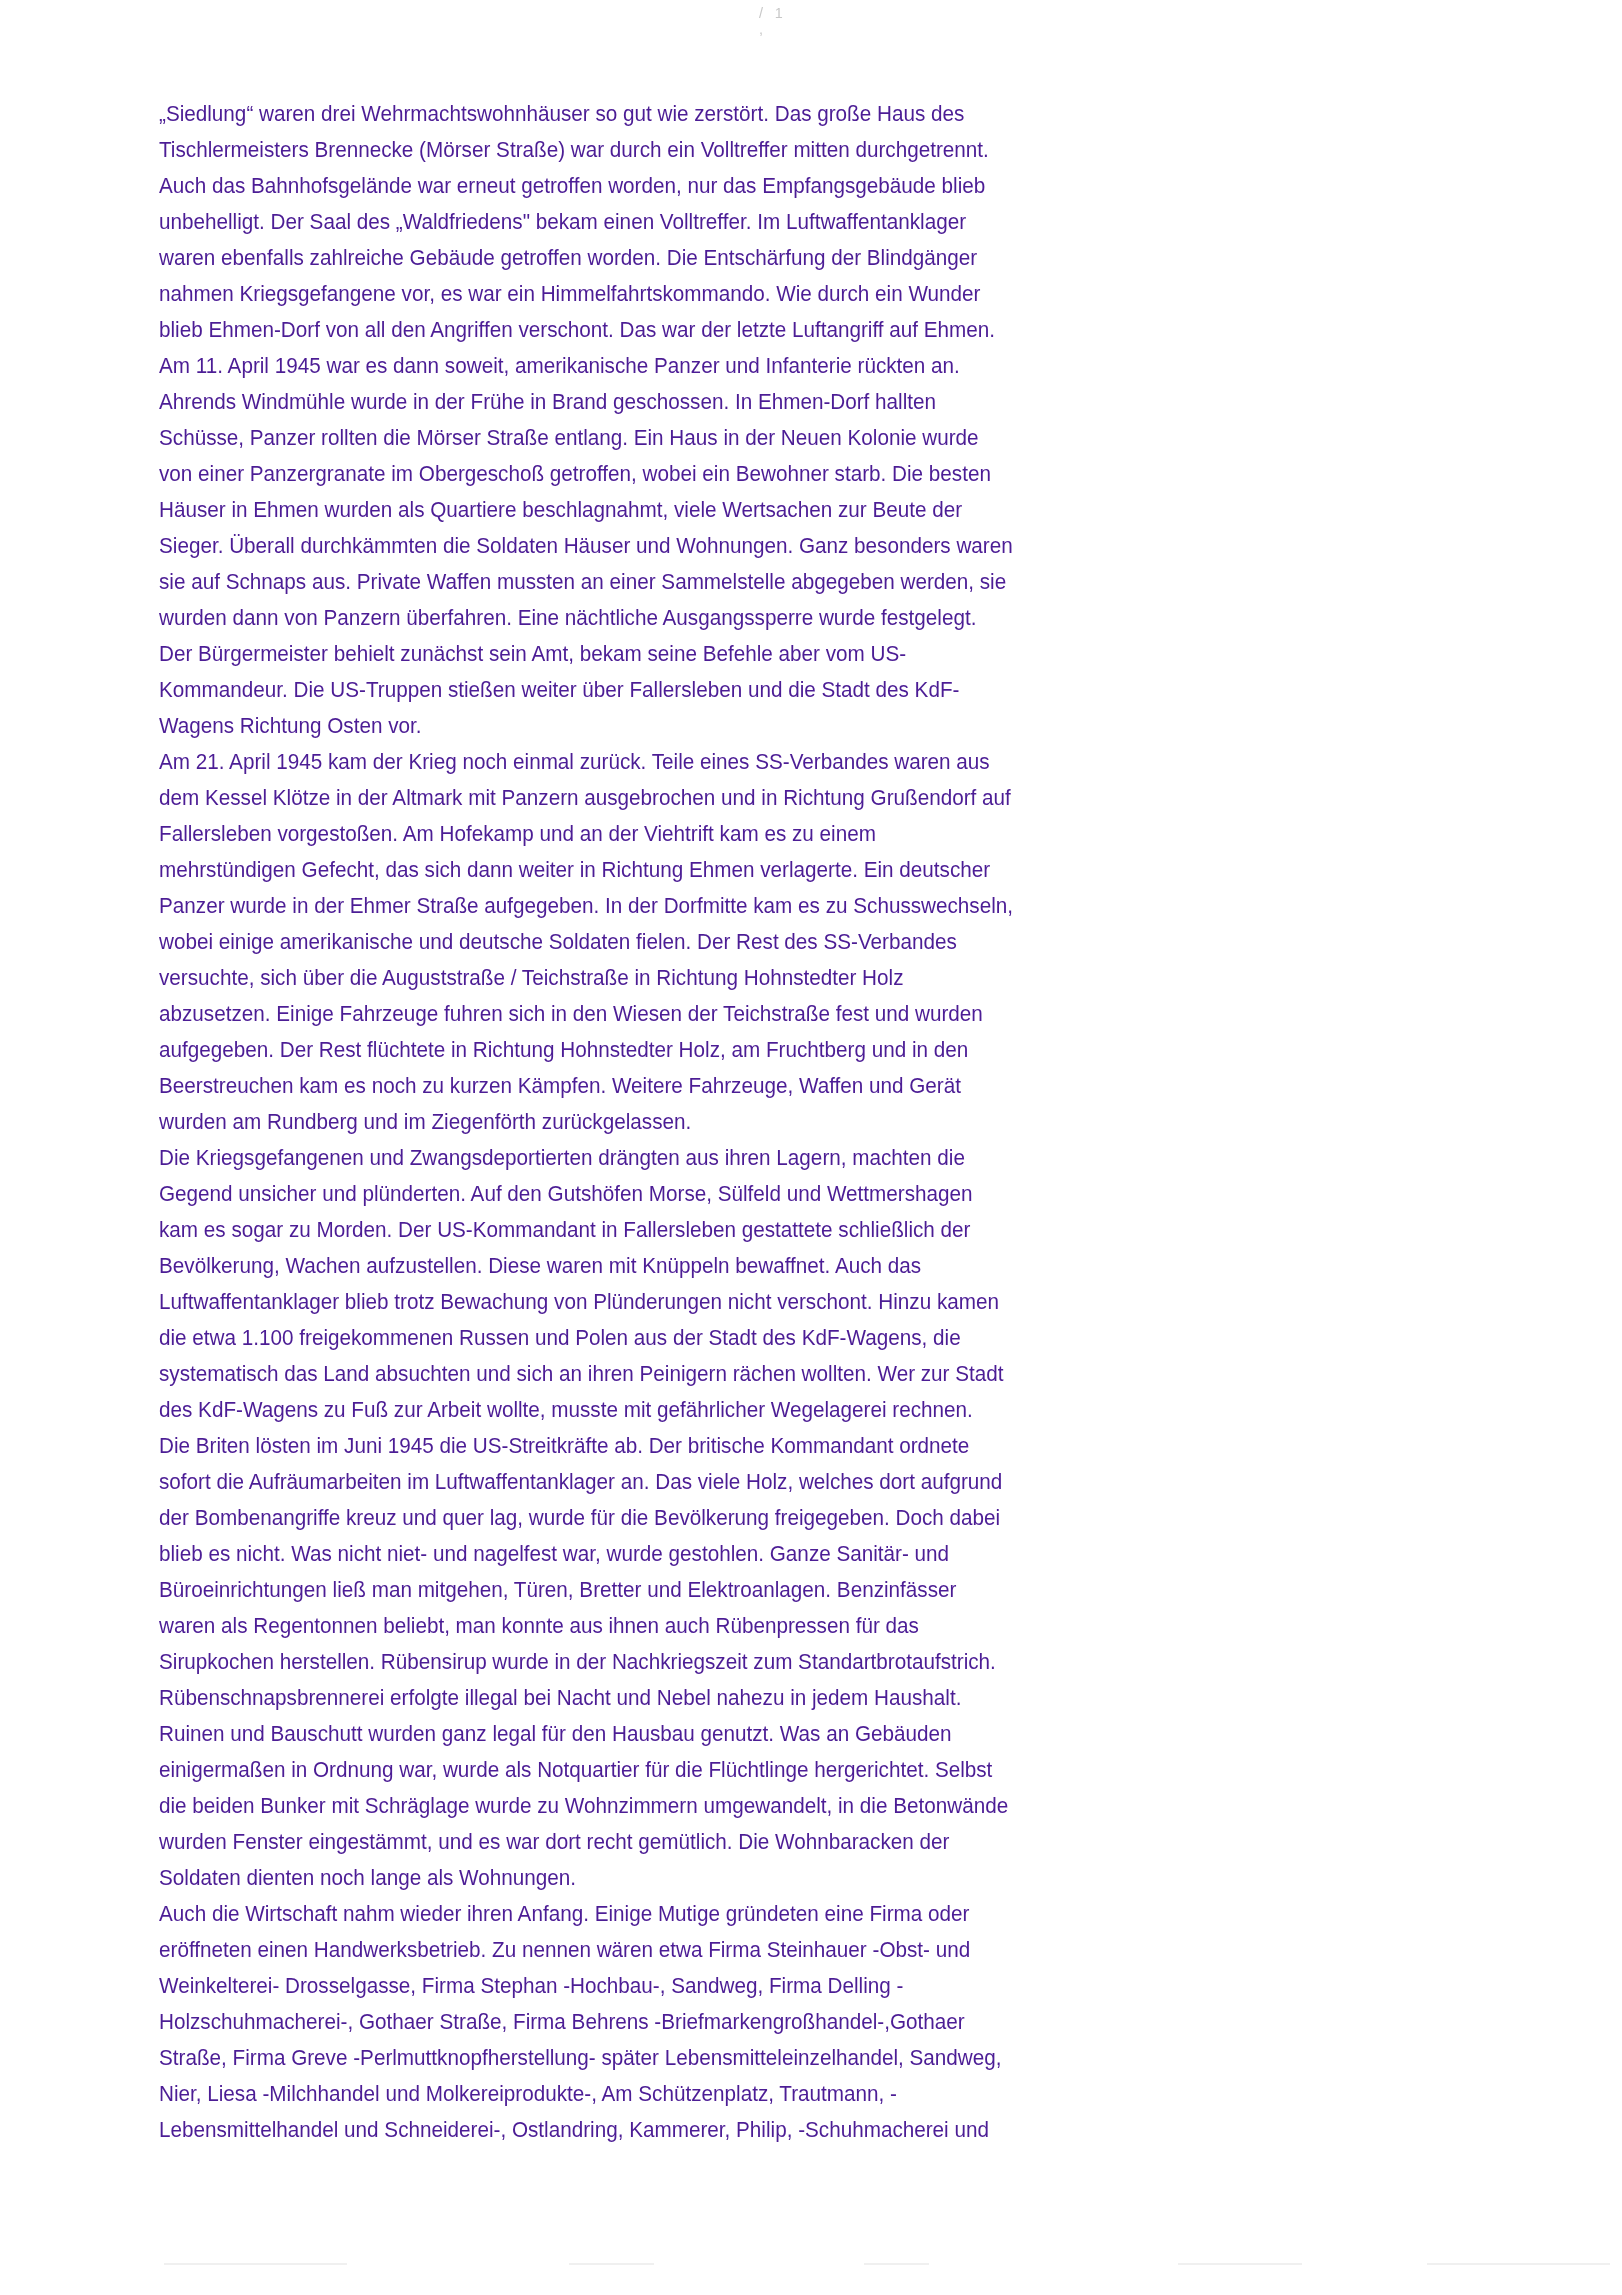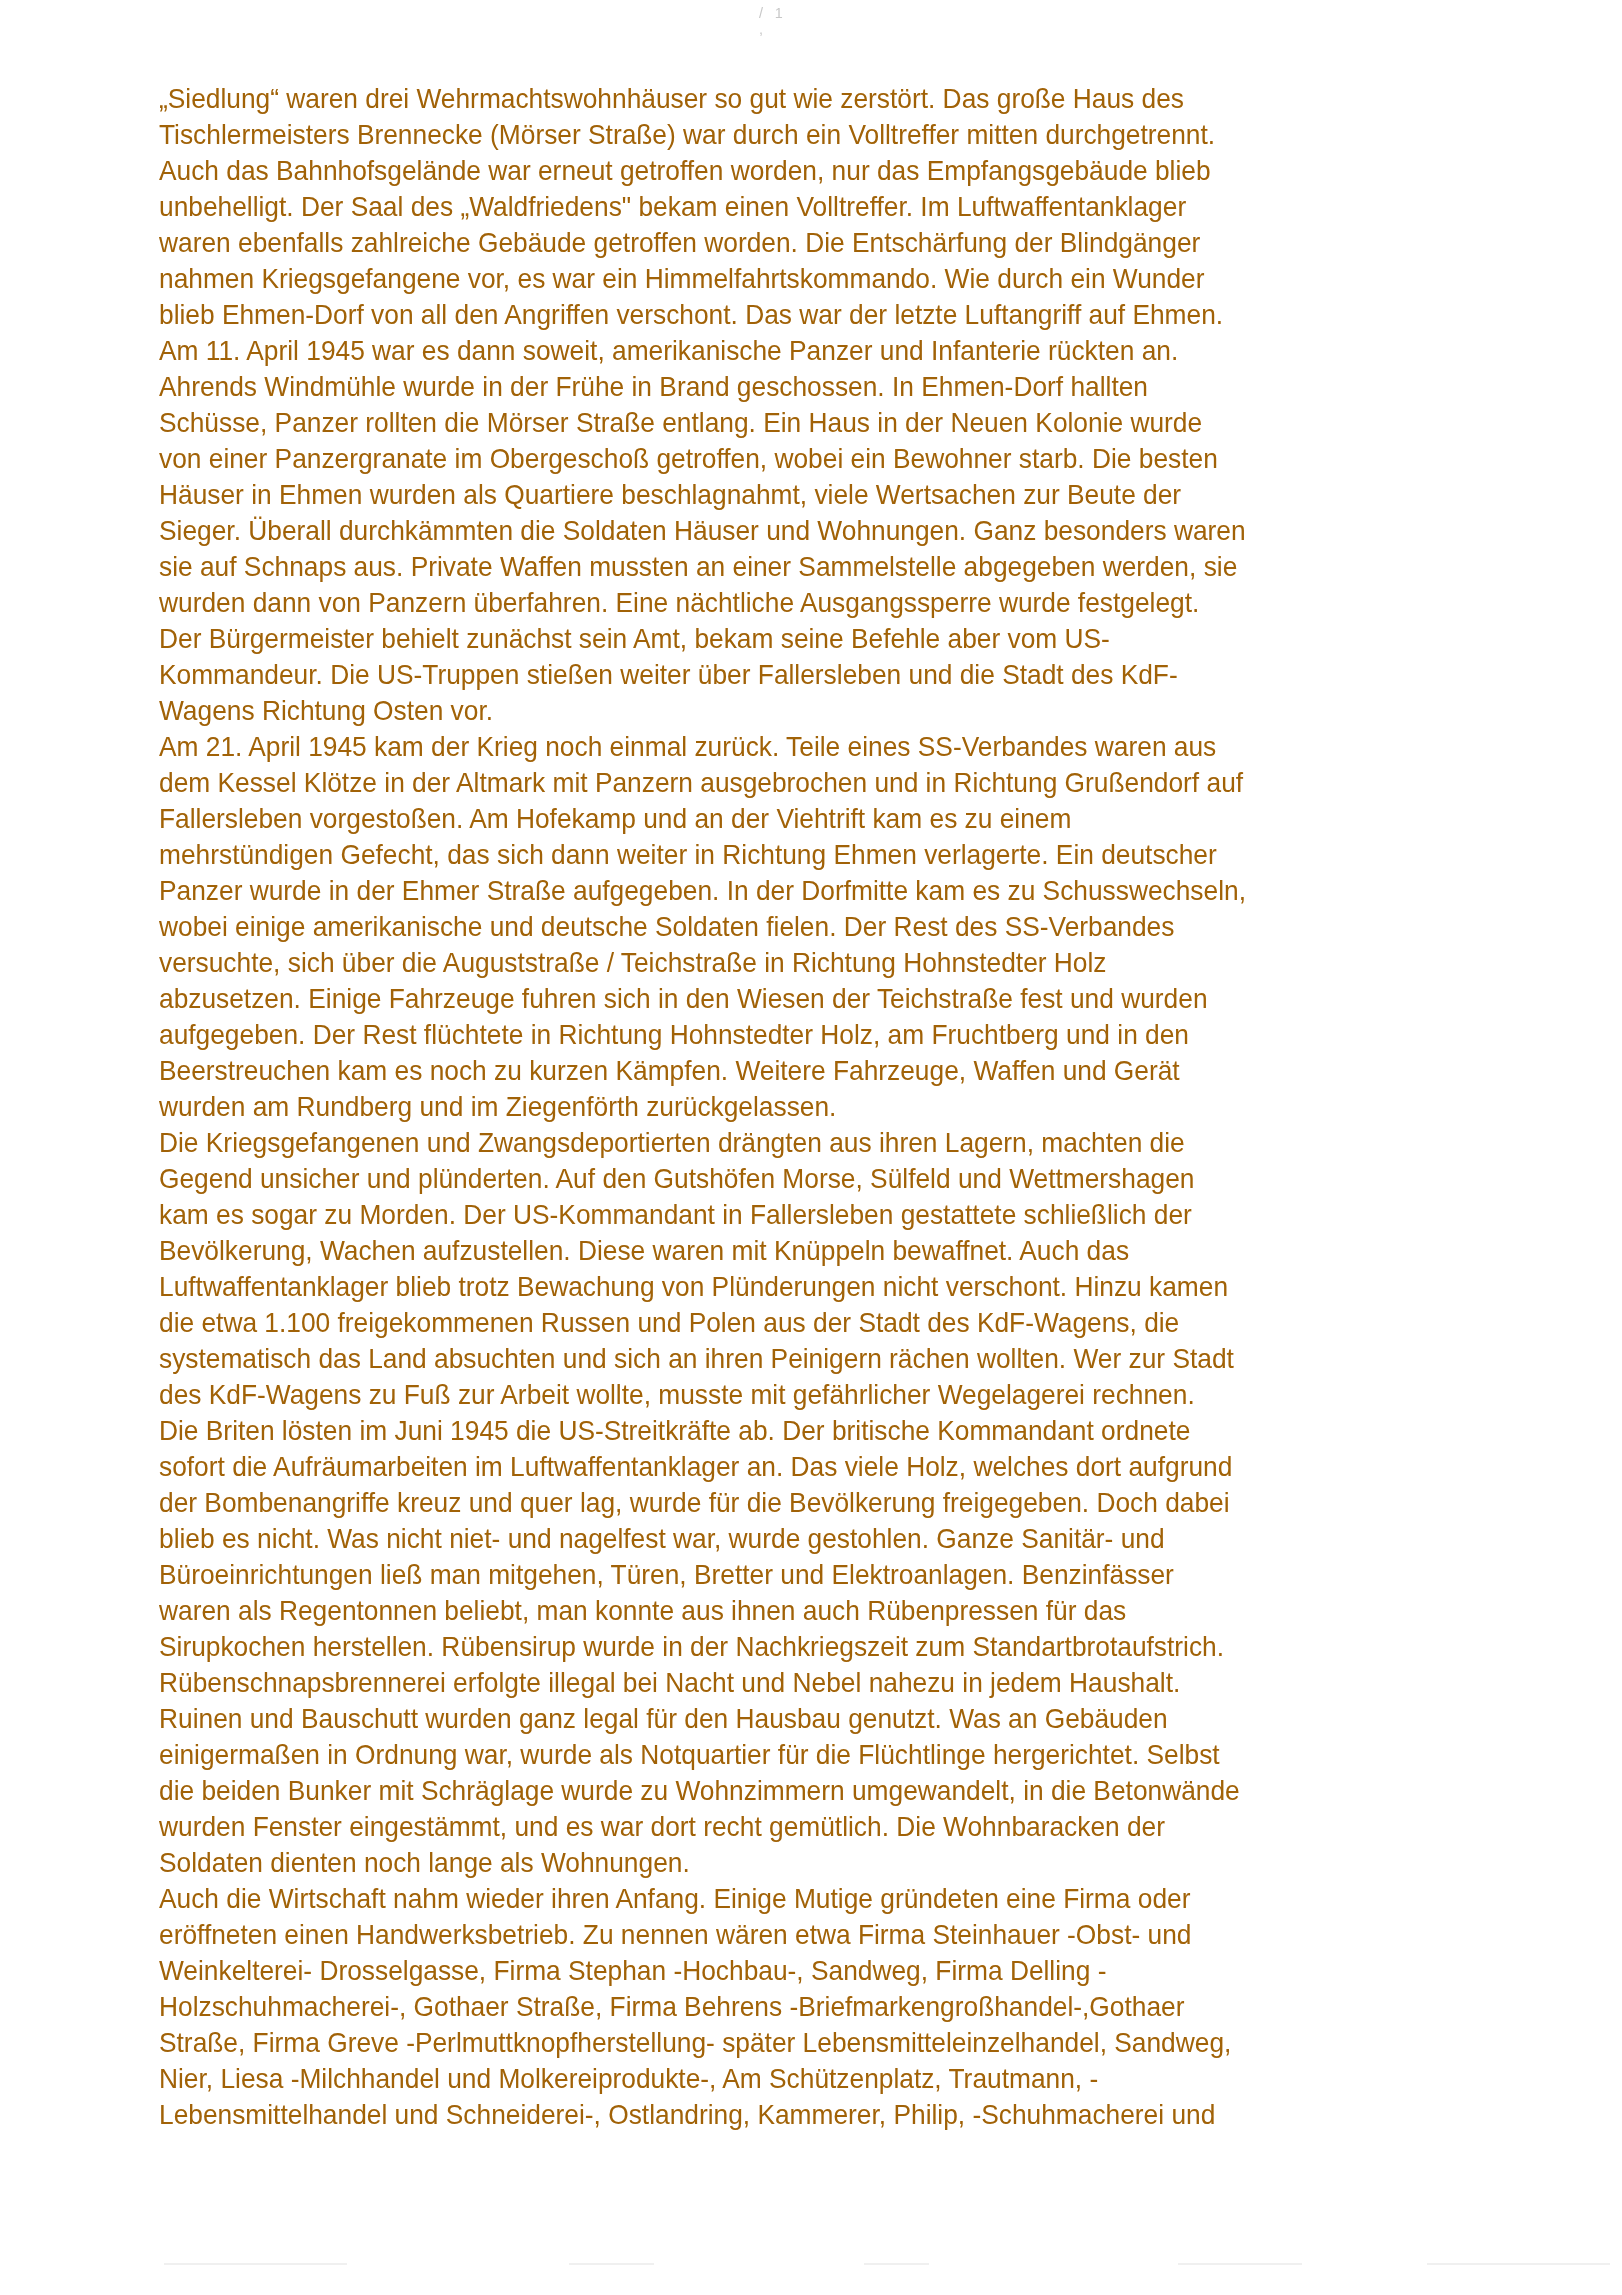--- a/index.html
+++ b/index.html
@@ -7,25 +7,25 @@
   .page {
     position: absolute; left: 0; top: 0; width: 1623px; height: 2295px;
     background: #ffffff;
   }
   .scan-mark {
     position: absolute; left: 759px; top: 5.2px; width: 39px; height: 26px;
     color: #9a9a9a; font-family: "Liberation Sans", sans-serif; font-size: 14.4px;
     letter-spacing: 3.9px; opacity: 0.55;
   }
   .body-text {
-    position: absolute; left: 159px; top: 81px; width: 1322px;
+    position: absolute; left: 159px; top: 96px; width: 1322px;
     font-family: "Liberation Sans", sans-serif;
-    font-size: 28px;
+    font-size: 22px;
     line-height: 36px;
-    color: #a16207;
+    color: #4c1d95;
   }
   .line {
     display: block; white-space: nowrap;
     transform-origin: 0 50%;
     transform: scaleX(0.94);
   }
   .footer-smudge {
     position: absolute; top: 2263px; height: 2px; background: #e6e6e6; opacity: 0.6;
   }
 </style>

